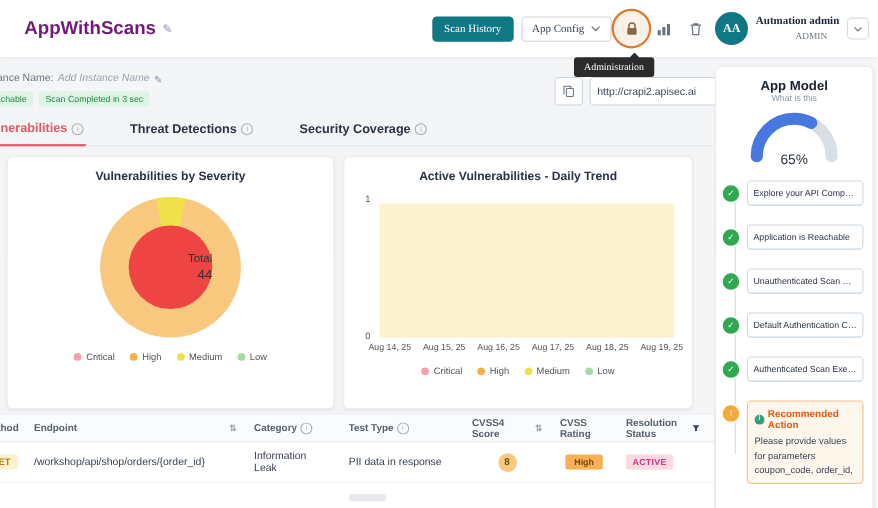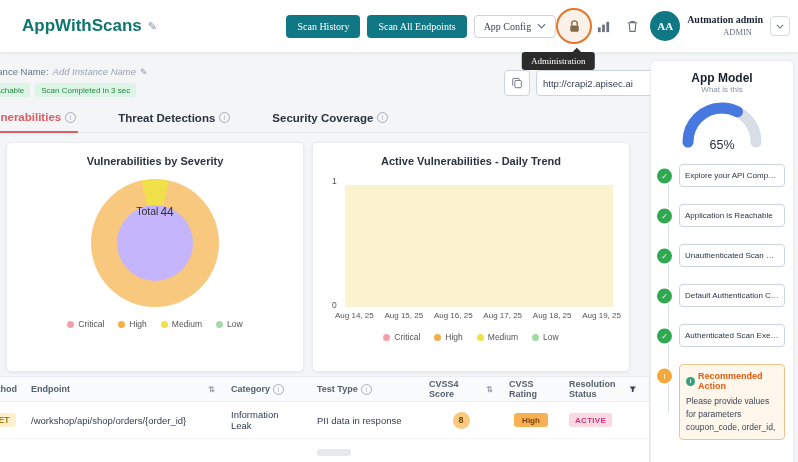--- a/index.html
+++ b/index.html
@@ -3,21 +3,21 @@
 <meta charset="utf-8">
 <style>
   html,body{margin:0;padding:0;background:#fff;}
   .screen{position:relative;width:798px;height:462px;overflow:hidden;background:#f4f5f7;
           font-family:"Liberation Sans",sans-serif;}
   
   .topbar{position:absolute;top:0;left:0;width:798px;height:52px;background:#fff;
           border-bottom:1px solid #e9ebee;box-shadow:0 1px 2px rgba(16,24,40,.05);
           display:flex;align-items:center;z-index:6;}
   .title-wrap{margin-left:22px;display:flex;align-items:center;gap:6px;}
-  .app-title{font-size:17px;font-weight:bold;color:#0f766e;margin:0;}
+  .app-title{font-size:17px;font-weight:bold;color:#701a75;margin:0;}
   .pencil{color:#8a94a6;font-size:11px;}
   .hdr-right{margin-left:auto;display:flex;align-items:center;gap:7px;padding-right:8px;font-family:Liberation Serif, serif;}
   .btn-primary{background:var(--accent);color:#fff;font-size:10px;padding:6px 11px;border:none;
                border-radius:4px;font-family:inherit;cursor:pointer;white-space:nowrap;}
   .btn-outline{background:#fff;color:#3a4454;font-size:10px;padding:5px 9px;border:1px solid #cdd4dd;
                border-radius:4px;display:flex;gap:6px;align-items:center;font-family:inherit;}
   .icon-btn{width:22px;height:22px;display:flex;align-items:center;justify-content:center;position:relative;}
   .ring{position:absolute;inset:-7px;border:2.5px solid var(--highlight-ring);border-radius:50%;
         background:rgba(224,119,43,.10);pointer-events:none;}
   .tooltip{position:absolute;top:37px;left:50%;transform:translateX(-72%);background:#2b2b2b;color:#fff;
@@ -57,22 +57,22 @@
   .info-i{width:9px;height:9px;border:1px solid #a6aeb8;border-radius:50%;color:#a6aeb8;font-size:6.5px;
           display:inline-flex;align-items:center;justify-content:center;font-weight:normal;flex:0 0 auto;}
   
   .card{position:absolute;background:#fff;border:1px solid #ececf0;border-radius:5px;
         box-shadow:0 1px 3px rgba(16,24,40,.06);}
   .card1{left:6px;top:142px;width:296px;height:228px;}
   .card2{left:312px;top:142px;width:316px;height:228px;}
   .card-title{font-size:11px;font-weight:bold;color:#2a3342;text-align:center;margin-top:12px;}
   .donut-wrap{position:relative;width:128px;height:128px;margin:12px auto 0;}
   .donut{width:100%;height:100%;border-radius:50%;}
-  .donut-hole{position:absolute;inset:26px;background:#c4b5fd;border-radius:50%;display:flex;
-              flex-direction:row;align-items:flex-start;justify-content:center;gap:2px;}
+  .donut-hole{position:absolute;inset:26px;background:#ef4444;border-radius:50%;display:flex;
+              flex-direction:column;align-items:flex-end;justify-content:center;gap:2px;}
   .donut-hole .t{font-size:10.5px;color:#333;}
   .donut-hole .v{font-size:12px;color:#333;}
   .legend{display:flex;justify-content:center;gap:14px;margin-top:12px;}
   .leg-item{display:flex;align-items:center;gap:4px;font-size:8.5px;color:#555;}
   .dot{width:7px;height:7px;border-radius:50%;flex:0 0 auto;}
   .plot-wrap{position:relative;margin:12px 16px 0 32px;height:128px;}
   .area-fill{position:absolute;left:0;right:0;bottom:0;}
   .ytick{position:absolute;left:-13px;font-size:8.5px;color:#555;}
   .ytick.top{top:-3px;} .ytick.bot{bottom:-3px;}
   .xlabels{display:flex;justify-content:space-between;margin:4px 8px 0 22px;font-size:8px;color:#555;}
@@ -126,21 +126,20 @@
 
 <div class="screen">
 
   <header class="topbar">
     <div class="title-wrap">
       <h1 class="app-title">AppWithScans</h1>
       <span class="pencil">✎</span>
     </div>
     <div class="hdr-right">
       <button class="btn-primary">Scan History</button>
-      <button class="btn-primary">Scan All Endpoints</button>
       <button class="btn-outline">
         <span>App Config</span>
         <svg width="9" height="6" viewBox="0 0 10 6">
             <path d="M1 1l4 4 4-4" stroke="#6b7280" stroke-width="1.3" fill="none"></path>
           </svg>
       </button>
       <div class="icon-btn">
         <svg width="15" height="15" viewBox="0 0 16 16">
           <path d="M5 7V5a3 3 0 0 1 6 0v2" fill="none" stroke="#7a6a4a" stroke-width="1.5"></path>
           <rect x="3.5" y="7" width="9" height="6.5" rx="1.2" fill="#7a6a4a"></rect>

